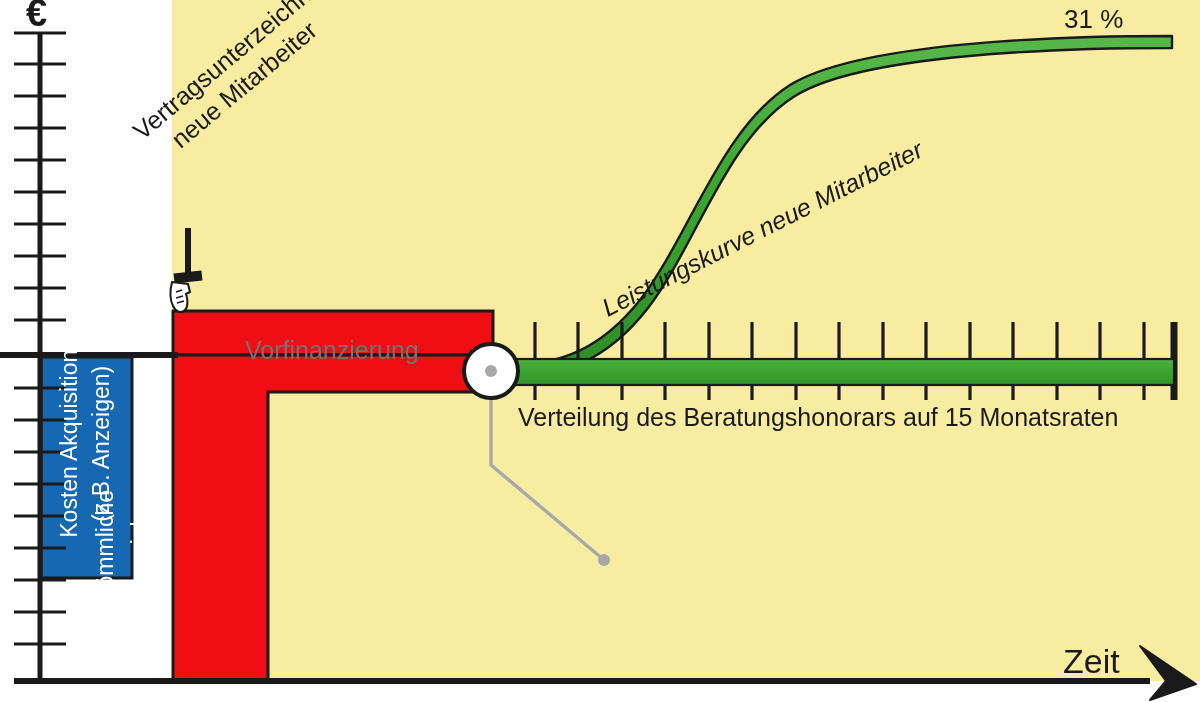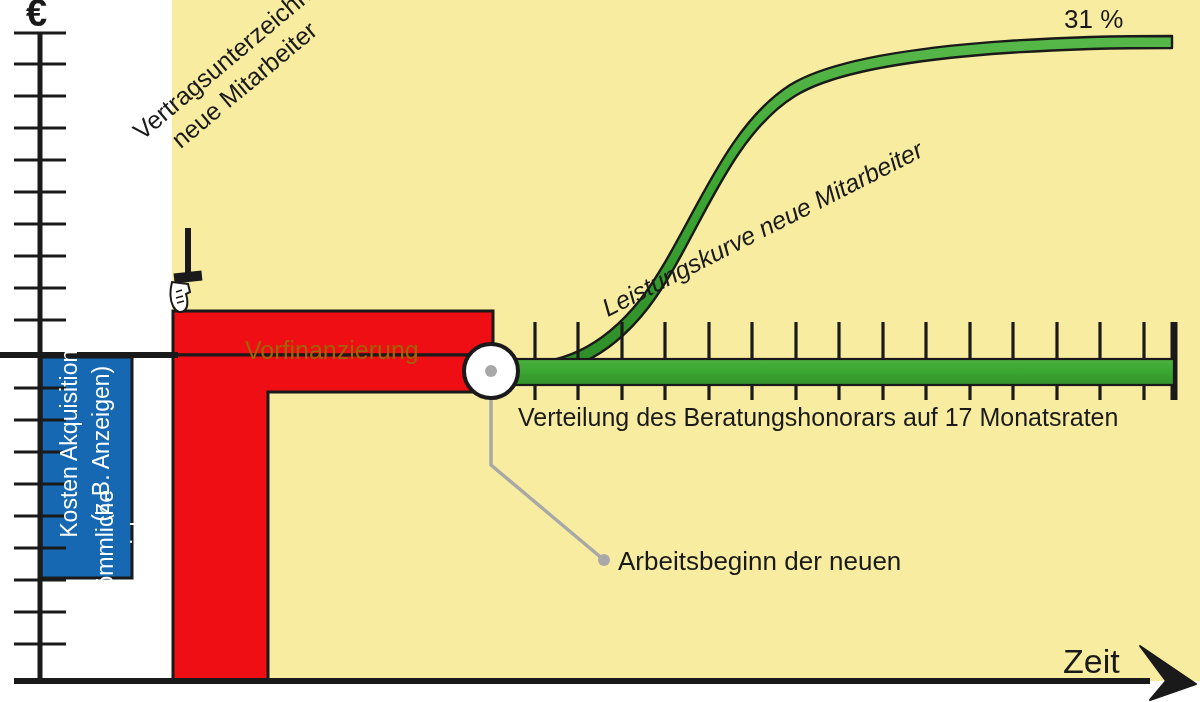--- a/index.html
+++ b/index.html
@@ -152,28 +152,27 @@
               font-size:25px; line-height:1.25; color:#1A1A1A; text-align:left;">
     <div>Vertragsunterzeichnung</div>
     <div style="margin-left:24px;">neue Mitarbeiter</div>
   </div>
 
   <div class="lbl" style="left:604px; top:295px; transform:rotate(-27deg); transform-origin:0 50%;
               font-size:25px; font-style:italic; color:#1A1A1A;">Leistungskurve neue Mitarbeiter</div>
 
   <div class="lbl" style="left:1064px; top:4px; font-size:26px; color:#1A1A1A;">31 %</div>
 
-  <div class="lbl" style="left:518px; top:403px; font-size:25px; color:#1A1A1A;">Verteilung des Beratungshonorars auf 17 Monatsraten</div>
+  <div class="lbl" style="left:518px; top:403px; font-size:25px; color:#1A1A1A;">Verteilung des Beratungshonorars auf 15 Monatsraten</div>
 
   <div style="position:absolute; left:618px; top:544px; font-size:26px;
               line-height:1.32; color:#1A1A1A;">
-    <div>Arbeitsbeginn der neuen</div>
   </div>
 
-  <div class="lbl" style="left:245px; top:336px; font-size:25px; color:#a16207;">Vorfinanzierung</div>
+  <div class="lbl" style="left:245px; top:336px; font-size:25px; color:#737373;">Vorfinanzierung</div>
 
   <div style="position:absolute; left:-24px; top:412px; width:220px;
               transform:rotate(-90deg);
               font-size:23px; line-height:1.38; color:#FFFFFF; text-align:center;">
     <div>Kosten Akquisition</div>
     <div>(z.B. Anzeigen)</div>
   </div>
 
   <div style="position:absolute; left:-10px; top:529px; width:265px;
               transform:rotate(-90deg);

